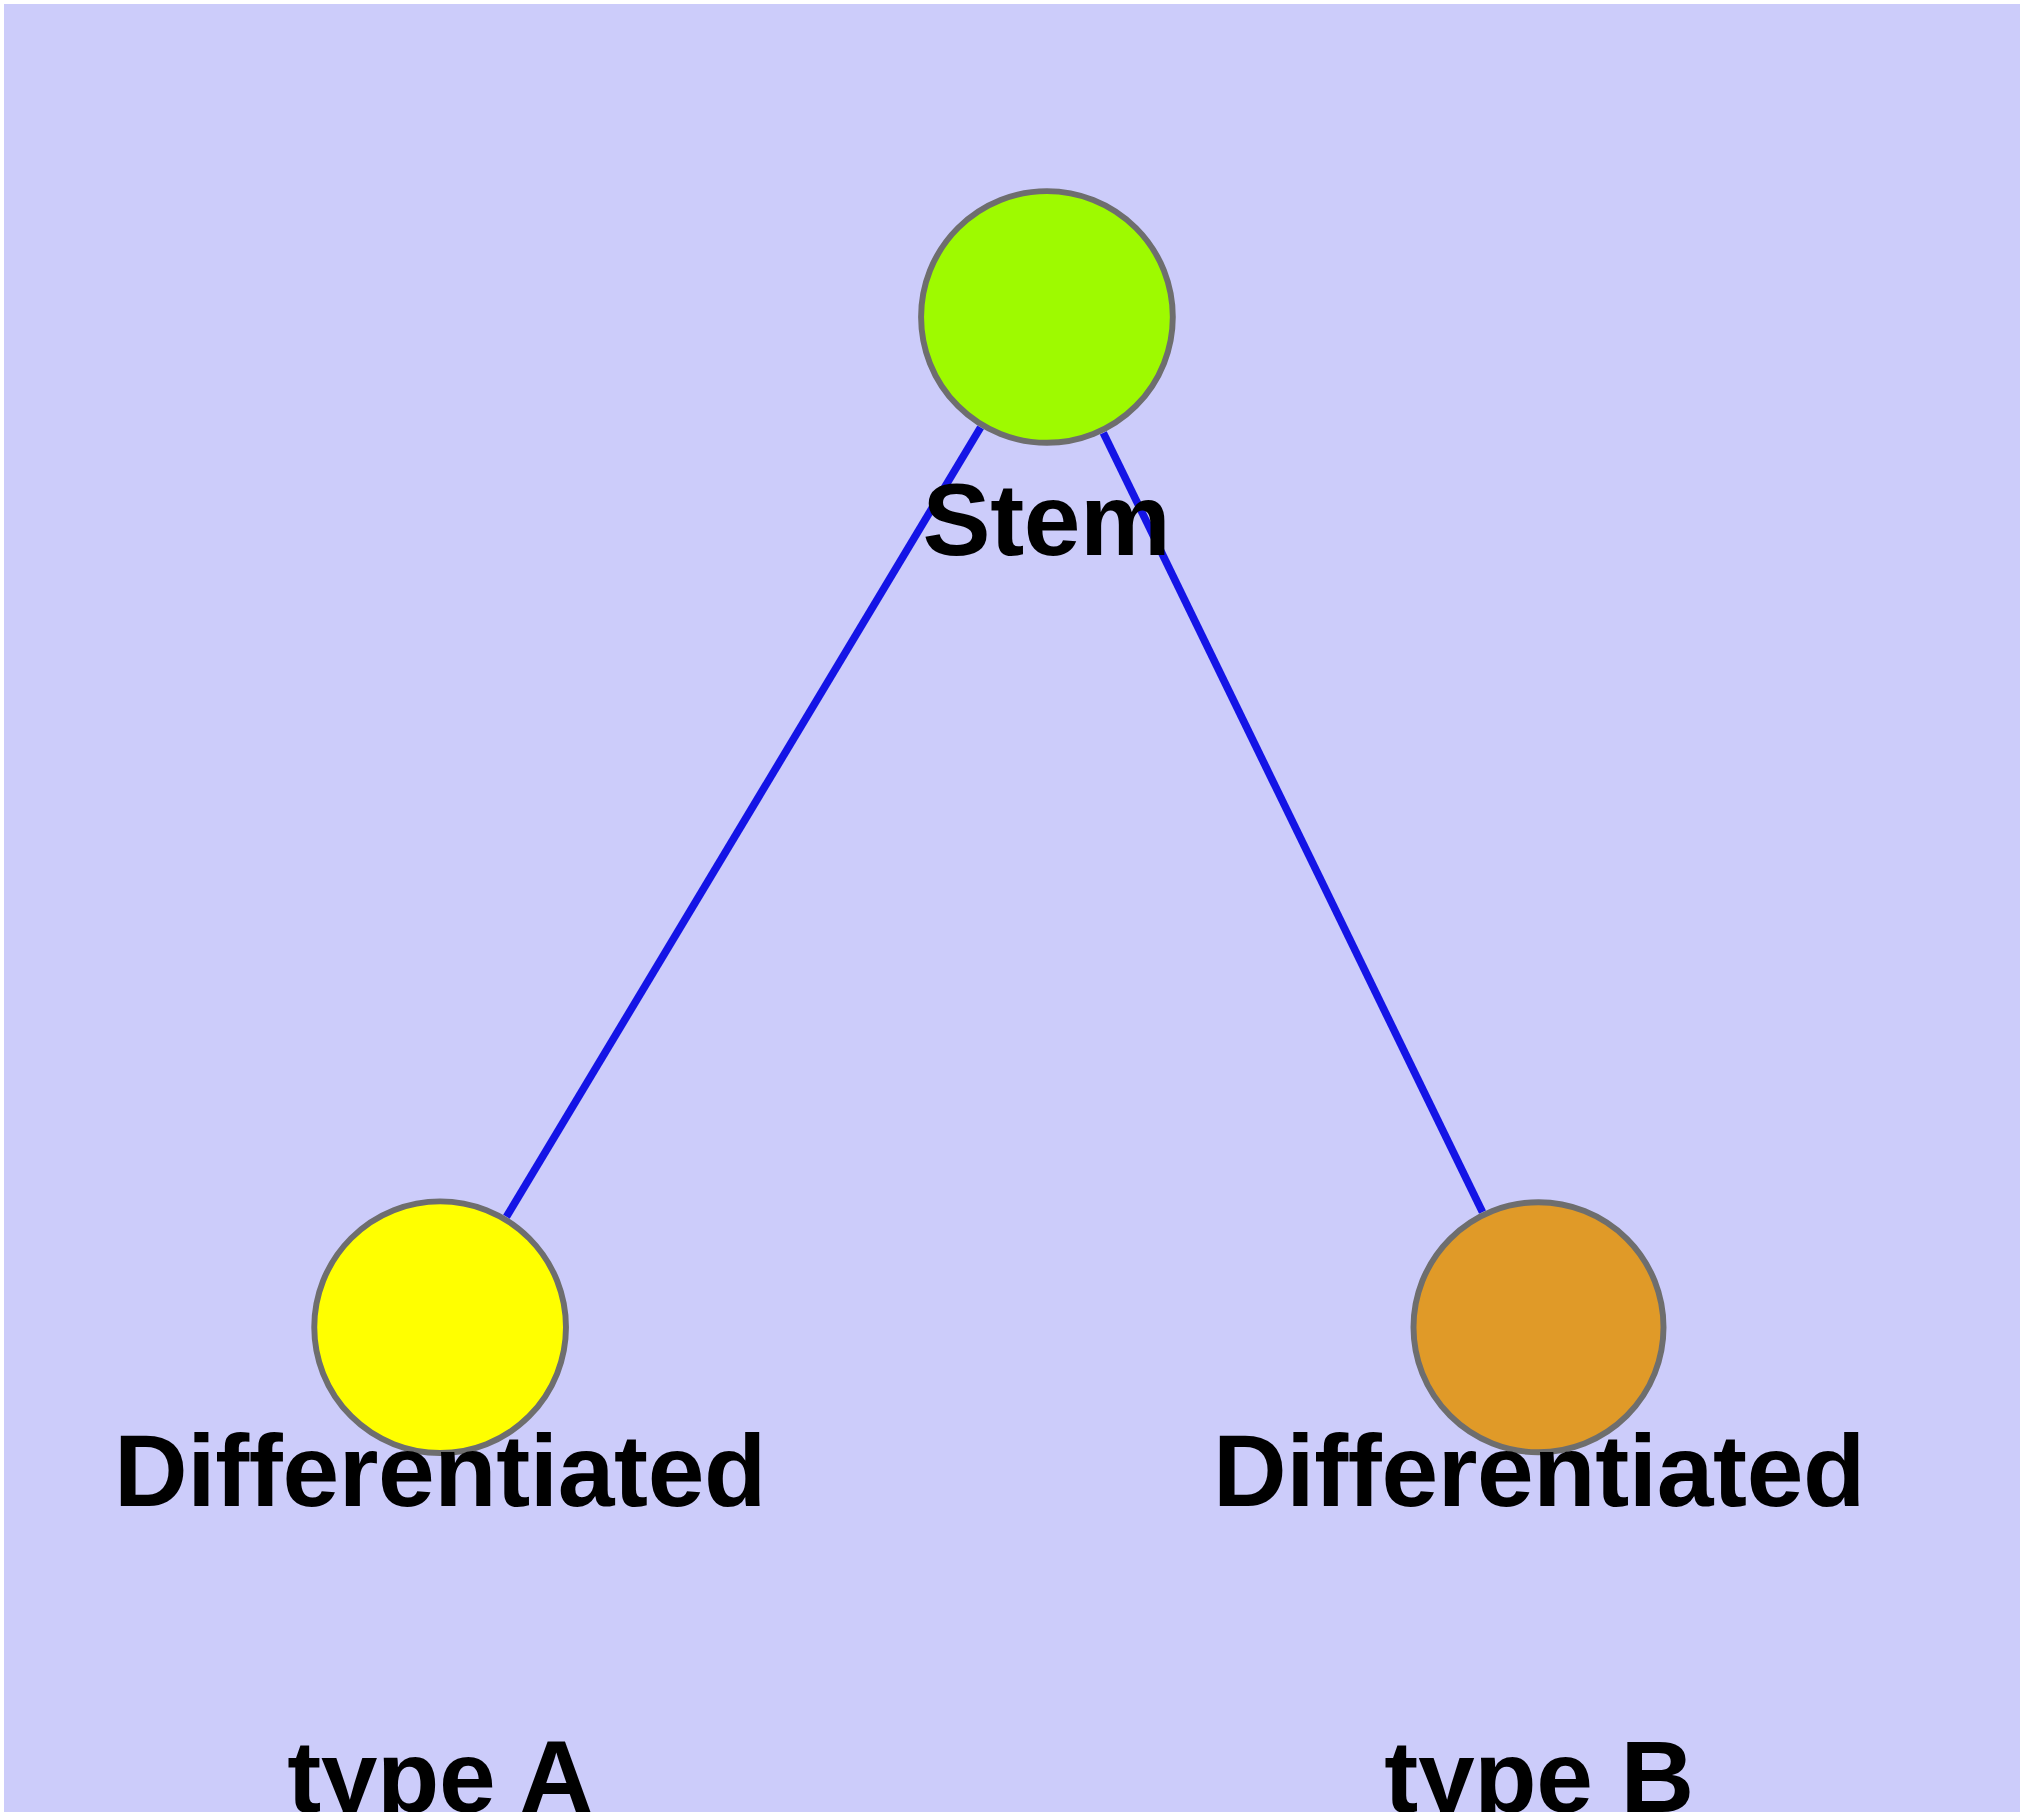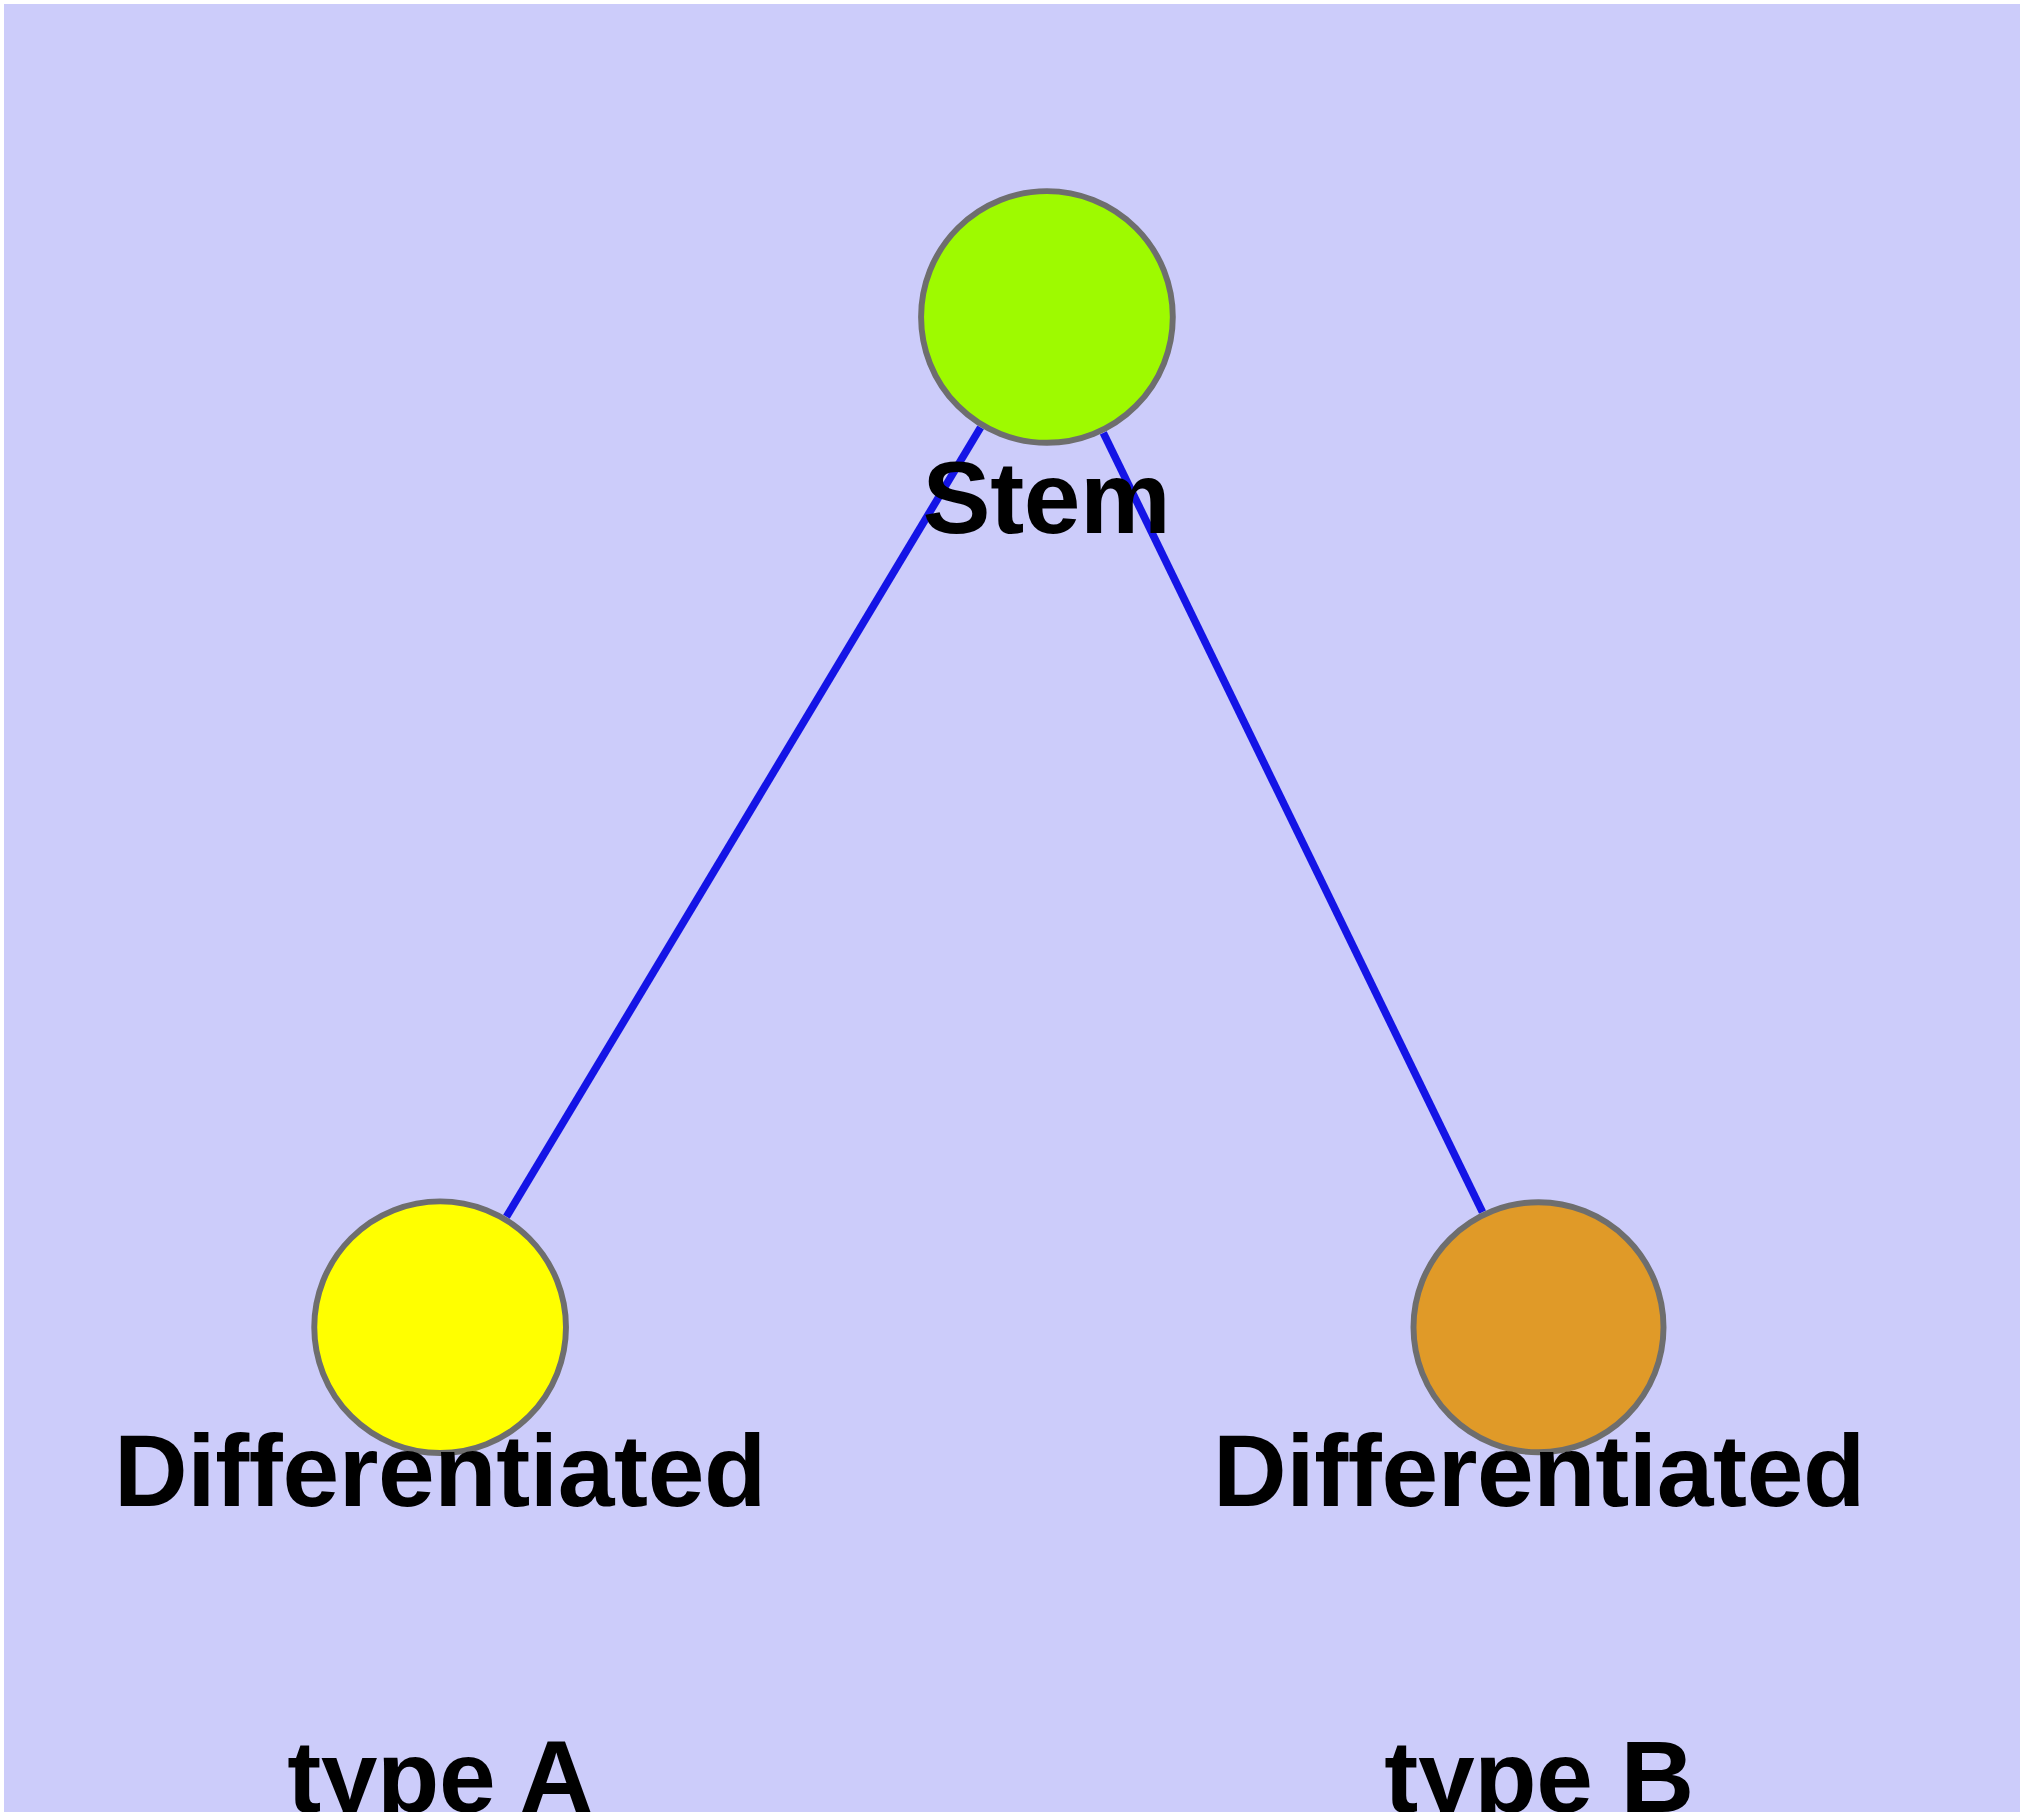--- a/index.html
+++ b/index.html
@@ -65,21 +65,21 @@
       <line x1="1301.50481282735" y1="510.6788567072433" x2="1748.932718835988" y2="1430.2203462974096" stroke="#1414e6" stroke-width="9" stroke-linecap="butt"></line>
     </g>
 
     <g>
       <circle cx="519" cy="1566" r="148.5" fill="#ffff00" stroke="#6e6e6e" stroke-width="7"></circle>
       <circle cx="1815" cy="1566" r="147.5" fill="#e09a28" stroke="#6e6e6e" stroke-width="7"></circle>
       <circle cx="1235" cy="374" r="148.5" fill="#9efa00" stroke="#6e6e6e" stroke-width="7"></circle>
     </g>
   </svg>
 
-  <div class="node-label stem" style="left: 792px; top: 243px; color: rgb(0, 0, 0); font-size: 102px;">
+  <div class="node-label stem" style="left: 792px; top: 265px; color: rgb(0, 0, 0); font-size: 102px;">
     <div>Stem</div>
   </div>
 
   <div class="node-label leaf" style="left: 16px; top: 1216px; color: rgb(0, 0, 0); font-size: 102px;">
     <div>Differentiated</div>
     <div>type A</div>
   </div>
 
   <div class="node-label leaf" style="left: 1115px; top: 1216px; color: rgb(0, 0, 0); font-size: 102px;">
     <div>Differentiated</div>

